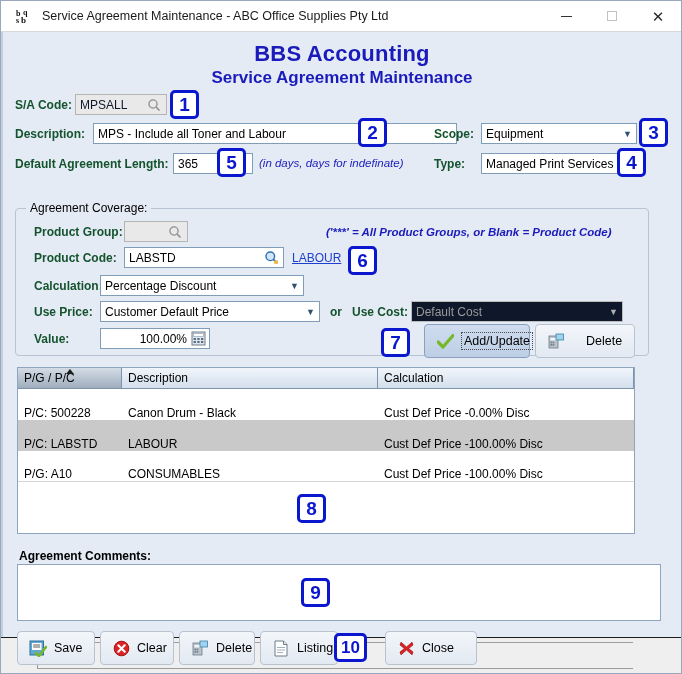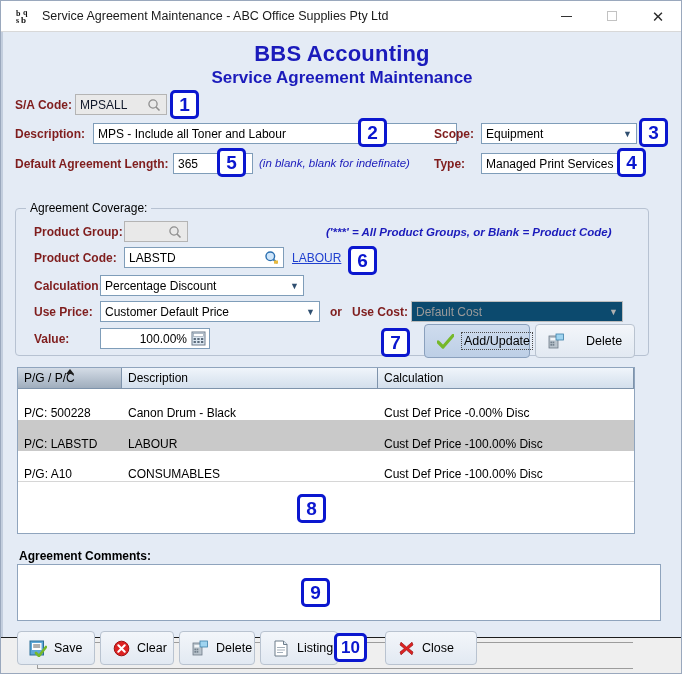--- a/index.html
+++ b/index.html
@@ -65,21 +65,21 @@
   .heading .h1 {
     font-size: 22px; font-weight: bold; color: #1b1bbb;
     letter-spacing: .2px; line-height: 1.08;
   }
   .heading .h2 {
     font-size: 17px; font-weight: bold; color: #1b1bbb;
     line-height: 1.25; margin-top: 1px;
   }
 
   .row { position:absolute; display:flex; align-items:center; }
-  .lbl { font-weight: bold; font-size:12px; color:#7f1d1d; }
+  .lbl { font-weight: bold; font-size:12px; color:#14532d; }
 
   
   .tbox {
     background:#fff; border:1px solid #7f9db9;
     height: 21px; font-size:12px; color:#000;
     display:flex; align-items:center; padding:0 4px;
     font-family:"Liberation Sans", sans-serif;
   }
   .tbox.ro { background:#e9e9e9; border:1px solid #b4b4b4; color:#0f172a; }
   .tbox .val { flex:1; overflow:hidden; white-space:nowrap; }
@@ -98,21 +98,21 @@
     background:#fff; border:1px solid #7f9db9;
     height: 21px; font-size:12px;
     display:flex; align-items:center; padding:0 0 0 4px;
     position: relative;
   }
   .combo .cval { flex:1; white-space:nowrap; overflow:hidden; }
   .combo .carrow {
     width:17px; flex:0 0 17px; display:flex; align-items:center; justify-content:center;
     color:#2f4f70; font-size:9px;
   }
-  .combo.dis { background:#0c4a6e; border:1px solid #bdbdbd; color:#9a9a9a; }
+  .combo.dis { background:#0f172a; border:1px solid #bdbdbd; color:#9a9a9a; }
   .combo.dis .carrow { color:#b0b0b0; }
 
   .hint { font-style: italic; color:#1b1bbb; font-size:11.5px; }
   .hintbold { font-style: italic; color:#1b1bbb; font-size:11.5px; font-weight:bold; }
 
   
   .group {
     position:absolute;
     border:1px solid #b7c2d2; border-radius:4px;
     background: transparent;
@@ -263,21 +263,21 @@
       <span class="carrow">▼</span>
     </div>
 
     <div class="row" style="left:12px; top:125px;">
       <span class="lbl">Default Agreement Length:</span>
     </div>
     <div class="tbox" style="position:absolute; left:170px; top:121px; width:80px;">
       <span class="val">365</span>
     </div>
     <div class="row" style="left:256px; top:125px;">
-      <span class="hint">(in blank, blank for indefinate)</span>
+      <span class="hint">(in days, days for indefinate)</span>
     </div>
 
     <div class="row" style="left:431px; top:125px;">
       <span class="lbl">Type:</span>
     </div>
     <div class="combo" style="position:absolute; left:478px; top:121px; width:156px;">
       <span class="cval">Managed Print Services</span>
       <span class="carrow">▼</span>
     </div>
 

